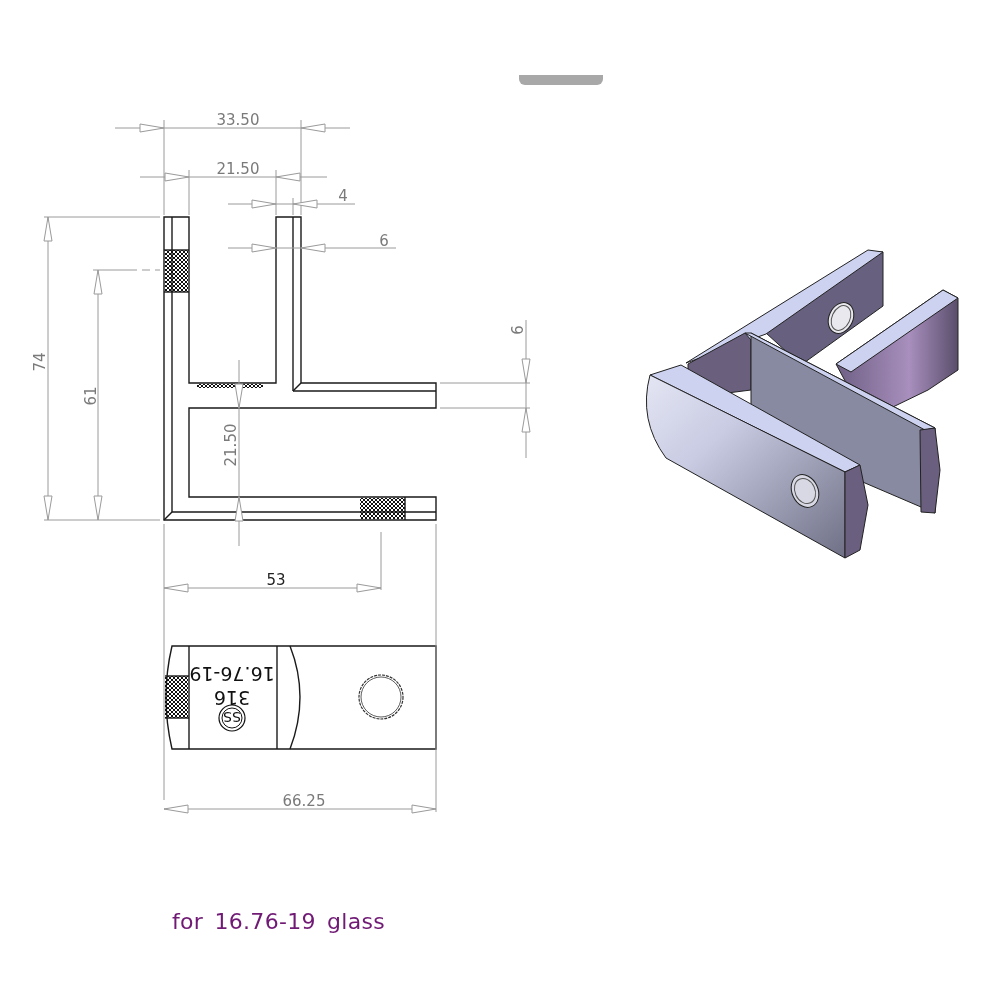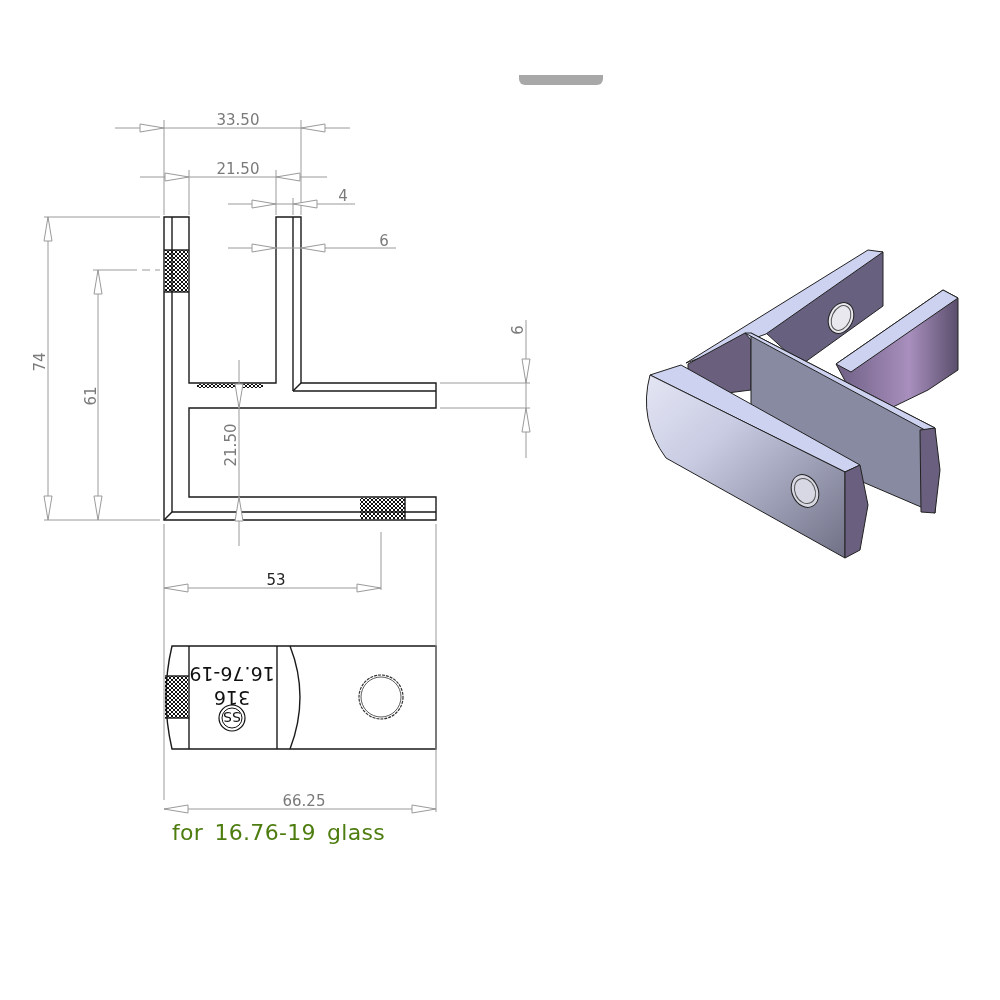--- a/index.html
+++ b/index.html
@@ -3,21 +3,21 @@
 <meta charset="utf-8">
 <style>
   html, body { margin: 0; padding: 0; background: #ffffff; }
   body { width: 1000px; height: 1000px; position: relative; overflow: hidden; font-family: "DejaVu Sans", sans-serif; }
   svg { position: absolute; left: 0; top: 0; }
   .dim { stroke: #9a9a9a; stroke-width: 1; fill: none; }
   .arrow { stroke: #9a9a9a; stroke-width: 1; fill: #ffffff; }
   .part { stroke: #1a1a1a; stroke-width: 1.4; fill: none; }
   .dimtext { fill: #7a7a7a; font-size: 15px; font-family: "DejaVu Sans", sans-serif; }
   .dimtext-dark { fill: #222222; font-size: 15px; font-family: "DejaVu Sans", sans-serif; }
-  .caption { position: absolute; left: 172px; top: 820px; font-size: 22px; color: #4d7c0f; font-family: "DejaVu Sans", sans-serif; letter-spacing: 0.3px; word-spacing: 4px; }
+  .caption { position: absolute; left: 172px; top: 909px; font-size: 22px; color: #701a75; font-family: "DejaVu Sans", sans-serif; letter-spacing: 0.3px; word-spacing: 4px; }
   .tab-pill { position: absolute; left: 519px; top: 75px; width: 84px; height: 10px; background: #a8a8a8; border-radius: 0 0 6px 6px; }
 </style>
 </head>
 <body>
 
 <div class="tab-pill"></div>
 
 <svg width="1000" height="1000" viewBox="0 0 1000 1000">
   <defs>
     <linearGradient id="cyl" x1="0" y1="0" x2="1" y2="1">

